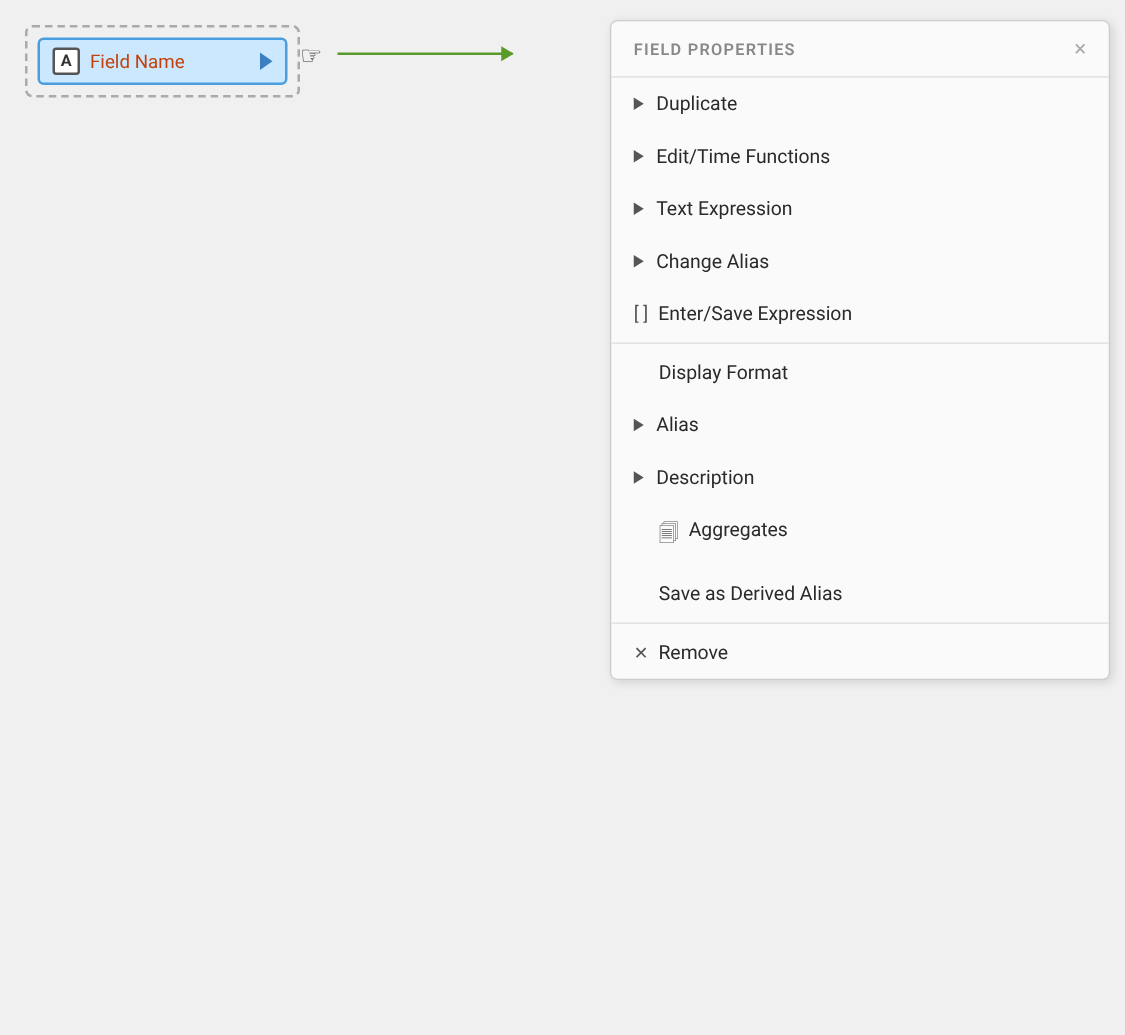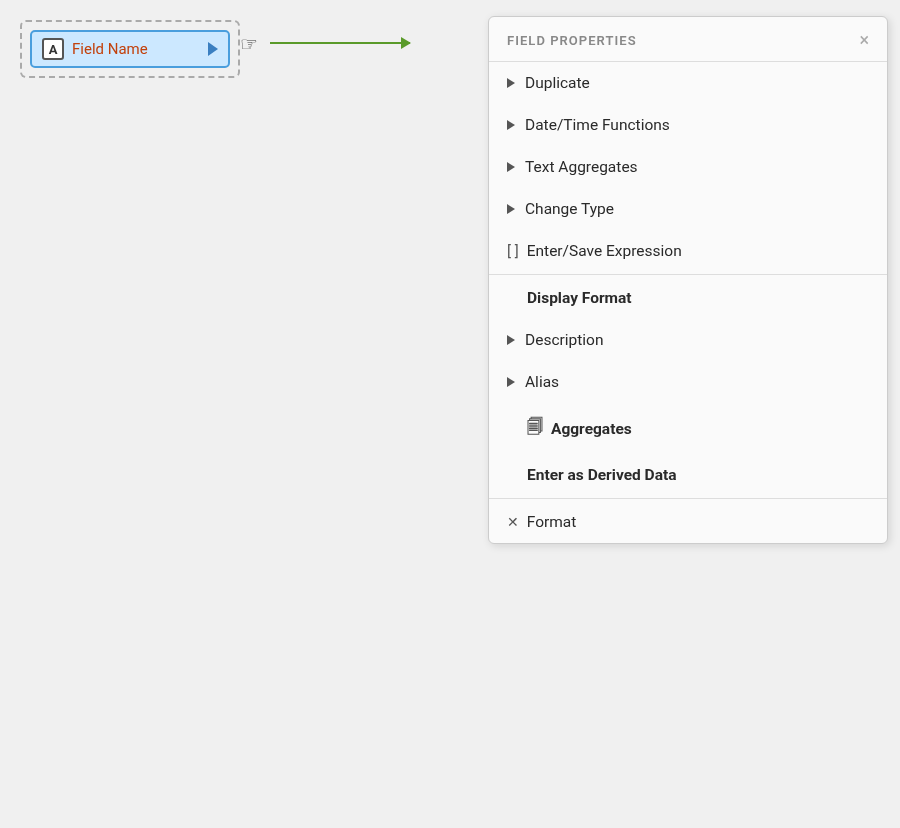--- a/index.html
+++ b/index.html
@@ -173,27 +173,26 @@
     }
 
     .divider {
       height: 1px;
       background: #ddd;
       margin: 2px 0;
     }
 
     .menu-item-no-chevron {
       display: flex;
-      align-items: center;
+      align-items: flex-start;
       padding: 12px 18px 12px 38px;
       font-size: 15.5px;
       color: #2a2a2a;
       cursor: pointer;
       user-select: none;
-      font-weight: bold;
     }
 
     .duplicate-icon {
       margin-right: 8px;
       font-size: 16px;
       color: #555;
     }
 
     .remove-icon {
       margin-right: 8px;
@@ -236,64 +235,64 @@
     <span class="panel-close">×</span>
   </div>
 
   <div class="menu-item">
     <div class="chevron"></div>
     <span>Duplicate</span>
   </div>
 
   <div class="menu-item">
     <div class="chevron"></div>
-    <span>Date/Time Functions</span>
-  </div>
-
-  <div class="menu-item">
-    <div class="chevron"></div>
-    <span>Text Aggregates</span>
-  </div>
-
-
-  <div class="menu-item">
-    <div class="chevron"></div>
-    <span>Change Type</span>
+    <span>Edit/Time Functions</span>
+  </div>
+
+  <div class="menu-item">
+    <div class="chevron"></div>
+    <span>Text Expression</span>
+  </div>
+
+
+  <div class="menu-item">
+    <div class="chevron"></div>
+    <span>Change Alias</span>
   </div>
 
 
   <div class="menu-item">
     <span class="menu-item-bracket">[ ]</span>
     <span>Enter/Save Expression</span>
   </div>
 
   <div class="divider"></div>
 
   <div class="menu-item-no-chevron">
     <span>Display Format</span>
   </div>
 
   <div class="menu-item">
     <div class="chevron"></div>
+    <span>Alias</span>
+  </div>
+
+  <div class="menu-item">
+    <div class="chevron"></div>
     <span>Description</span>
-  </div>
-
-  <div class="menu-item">
-    <div class="chevron"></div>
-    <span>Alias</span>
   </div>
 
   <div class="menu-item-no-chevron">
     <span class="duplicate-icon">🗐</span>
     <span>Aggregates</span>
   </div>
 
   <div class="menu-item-no-chevron">
-    <span>Enter as Derived Data</span>
+    <span>Save as Derived Alias</span>
   </div>
 
   <div class="divider"></div>
 
   <div class="menu-item-remove">
     <span class="remove-icon">✕</span>
-    <span>Format</span>
+    <span>Remove</span>
   </div>
 </div>
 
 </body></html>

